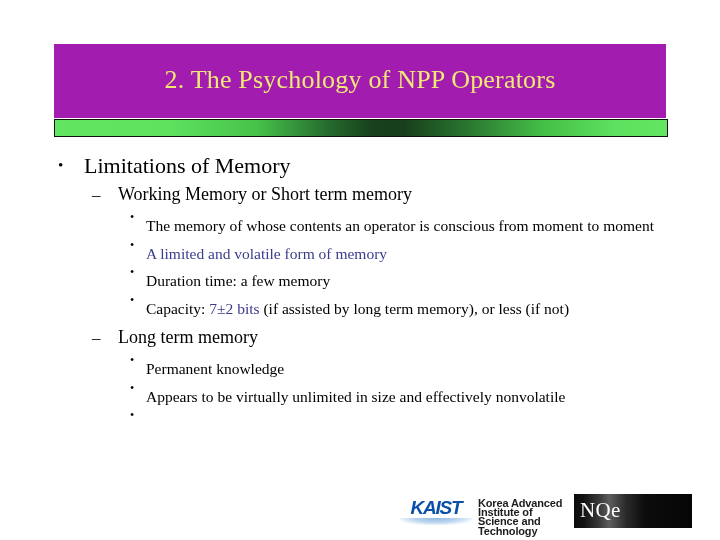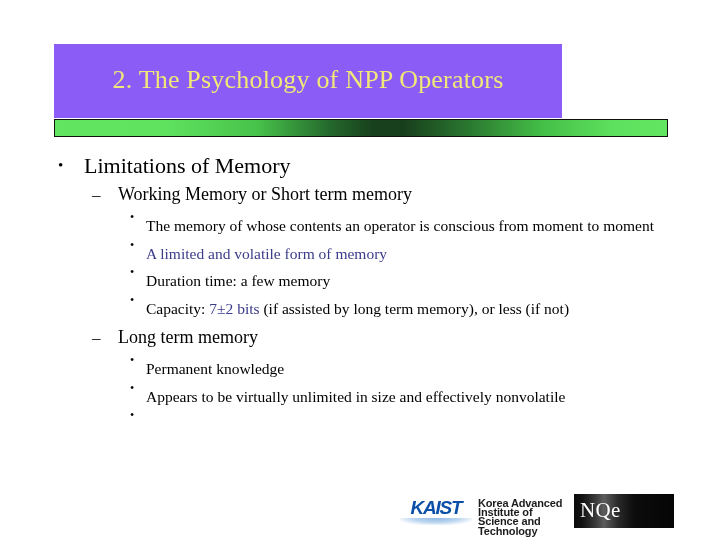--- a/index.html
+++ b/index.html
@@ -14,23 +14,23 @@
     overflow: hidden;
     font-family: "Liberation Serif", serif;
     color: #000000;
   }
 
   
   #title-banner {
     position: absolute;
     left: 54px;
     top: 44px;
-    width: 508px;
+    width: 612px;
     height: 74px;
-    background: #8b5cf6;
+    background: #a21caf;
   }
   #slide-title {
     position: absolute;
     left: 0;
     right: 0;
     top: 50%;
     transform: translateY(-52%);
     text-align: center;
     color: #f1e878;
     font-size: 26px;
@@ -175,21 +175,21 @@
     font-weight: bold;
     line-height: 9.2px;
     color: #1c1c1c;
     letter-spacing: -0.15px;
   }
 
   #nqe-badge {
     position: absolute;
     left: 172px;
     top: 0px;
-    width: 100px;
+    width: 118px;
     height: 34px;
     background: linear-gradient(to right,
         #0b0b0b 0%,
         #121212 8%,
         #3b3b3b 22%,
         #5d5d5d 30%,
         #2a2a2a 44%,
         #0c0c0c 60%,
         #050505 100%);
     overflow: hidden;

